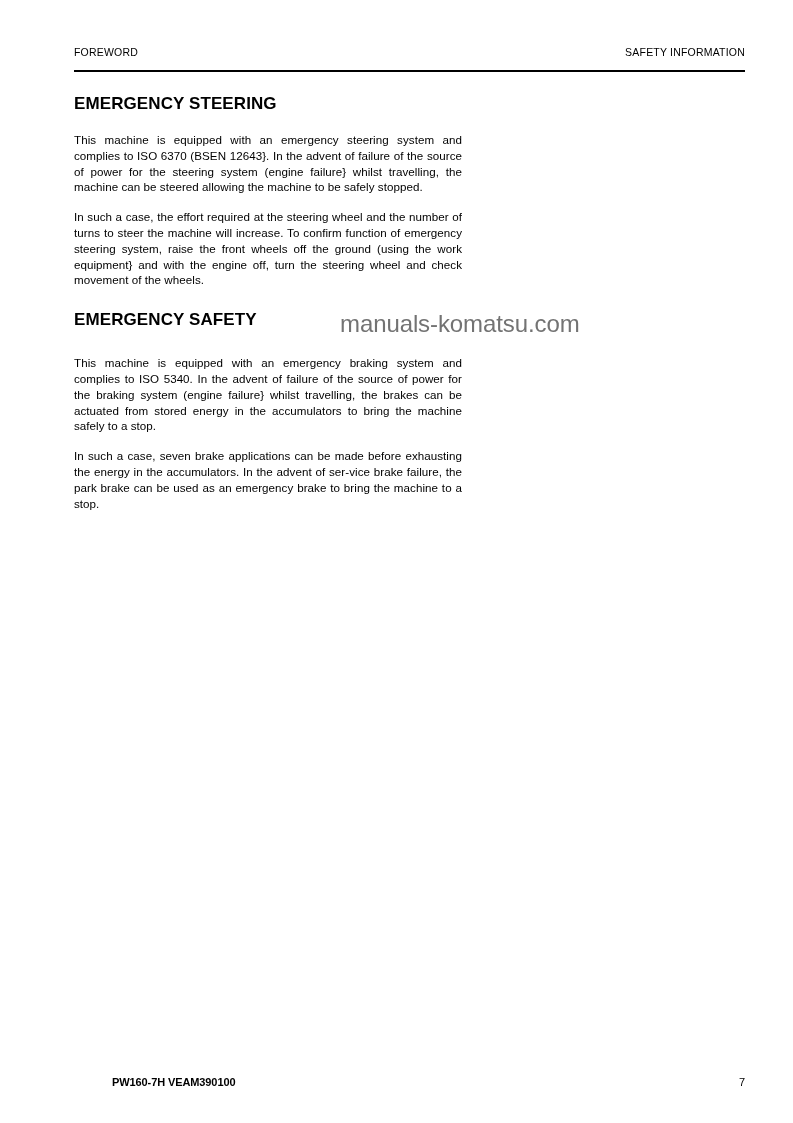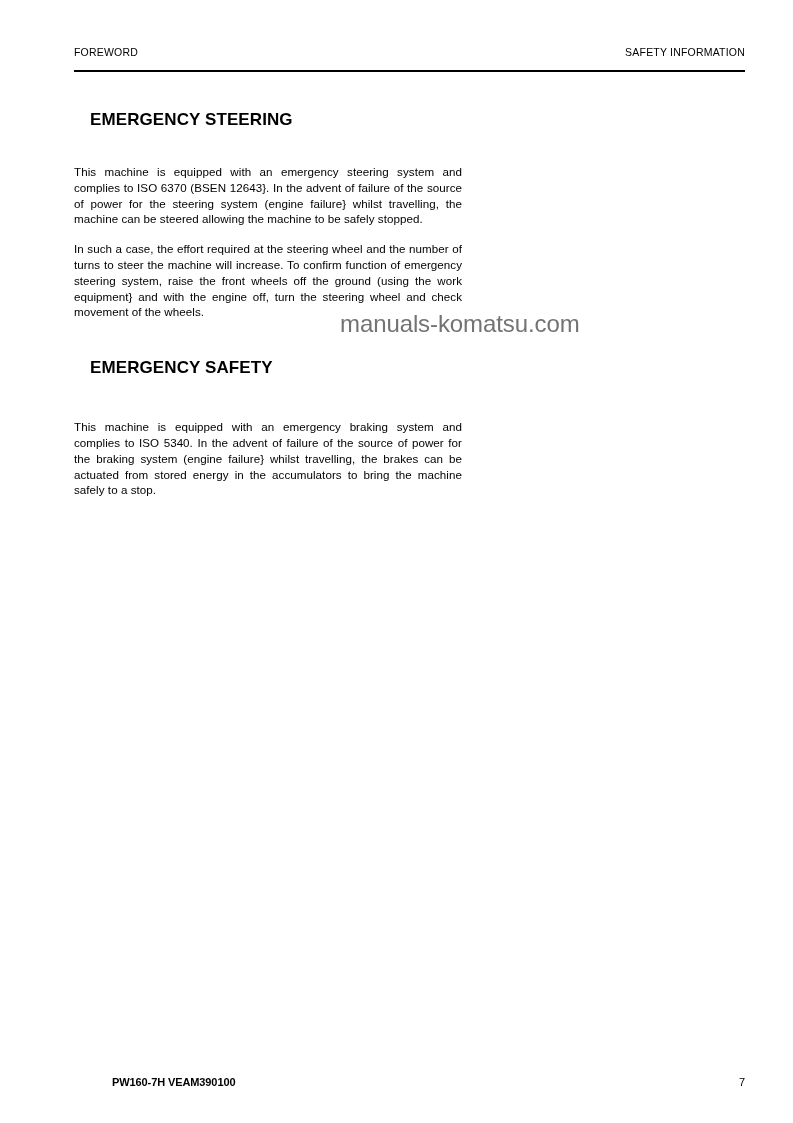--- a/index.html
+++ b/index.html
@@ -53,21 +53,21 @@
 
   
   .content {
     position: absolute;
     left: 74px;
     top: 94px;
     width: 388px;
   }
 
   h1.section-heading {
-    margin: 16px;
+    margin: 0;
     font-size: 17px;
     font-weight: bold;
     letter-spacing: 0.1px;
     line-height: 20px;
     white-space: nowrap;
   }
 
   p.body-text {
     margin: 0;
     font-size: 11.6px;
@@ -145,20 +145,21 @@
     <div class="gap-para-to-heading"></div>
 
     <h1 class="section-heading">EMERGENCY SAFETY</h1>
 
     <div class="gap-heading2-to-para"></div>
 
     <p class="body-text">This machine is equipped with an emergency braking system and complies to ISO 5340. In the advent of failure of the source of power for the braking system (engine failure} whilst travelling, the brakes can be actuated from stored energy in the accumulators to bring the machine safely to a stop.</p>
 
     <div class="gap-para"></div>
 
+    <p class="body-text">In such a case, seven brake applications can be made before exhausting the energy in the accumulators. In the advent of ser-vice brake failure, the park brake can be used as an emergency brake to bring the machine to a stop.</p>
 
   </div>
 
   <div class="watermark">manuals-komatsu.com</div>
 
   <div class="footer">
     <span class="footer-left">PW160-7H VEAM390100</span>
     <span class="footer-right">7</span>
   </div>
 

